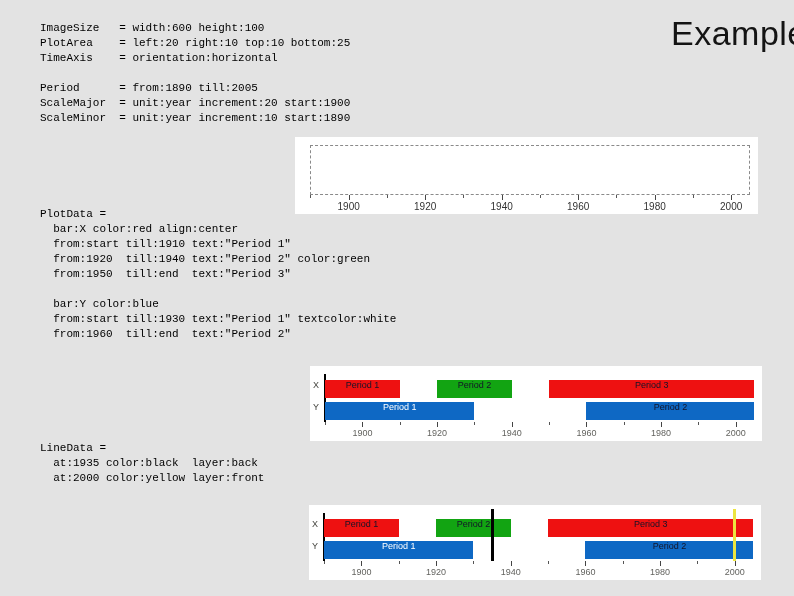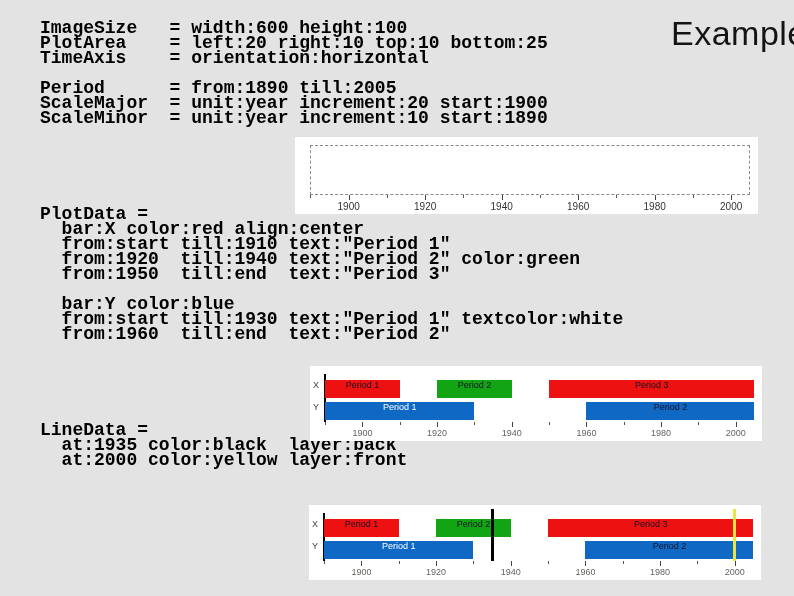--- a/index.html
+++ b/index.html
@@ -23,29 +23,29 @@
     font-weight: 400;
     color: #141414;
     white-space: nowrap;
     letter-spacing: 0.5px;
   }
 
   pre.code {
     position: absolute;
     margin: 0;
     font-family: "Liberation Mono", "DejaVu Sans Mono", monospace;
-    font-weight: bold;
-    font-size: 18px;
+    font-weight: normal;
+    font-size: 11px;
     line-height: 15px;
     color: #000000;
     white-space: pre;
   }
   #code-settings  { left: 40px; top: 21px; }
   #code-plotdata  { left: 40px; top: 207px; }
-  #code-linedata  { left: 40px; top: 423px; }
+  #code-linedata  { left: 40px; top: 441px; }
 
   .chart {
     position: absolute;
     background: #ffffff;
   }
   #chart-0 { left: 295px; top: 137px; width: 463px; height: 77px; }
   #chart-1 { left: 310px; top: 366px; width: 452px; height: 75px; }
   #chart-2 { left: 309px; top: 505px; width: 452px; height: 75px; }
 </style>
 </head>

